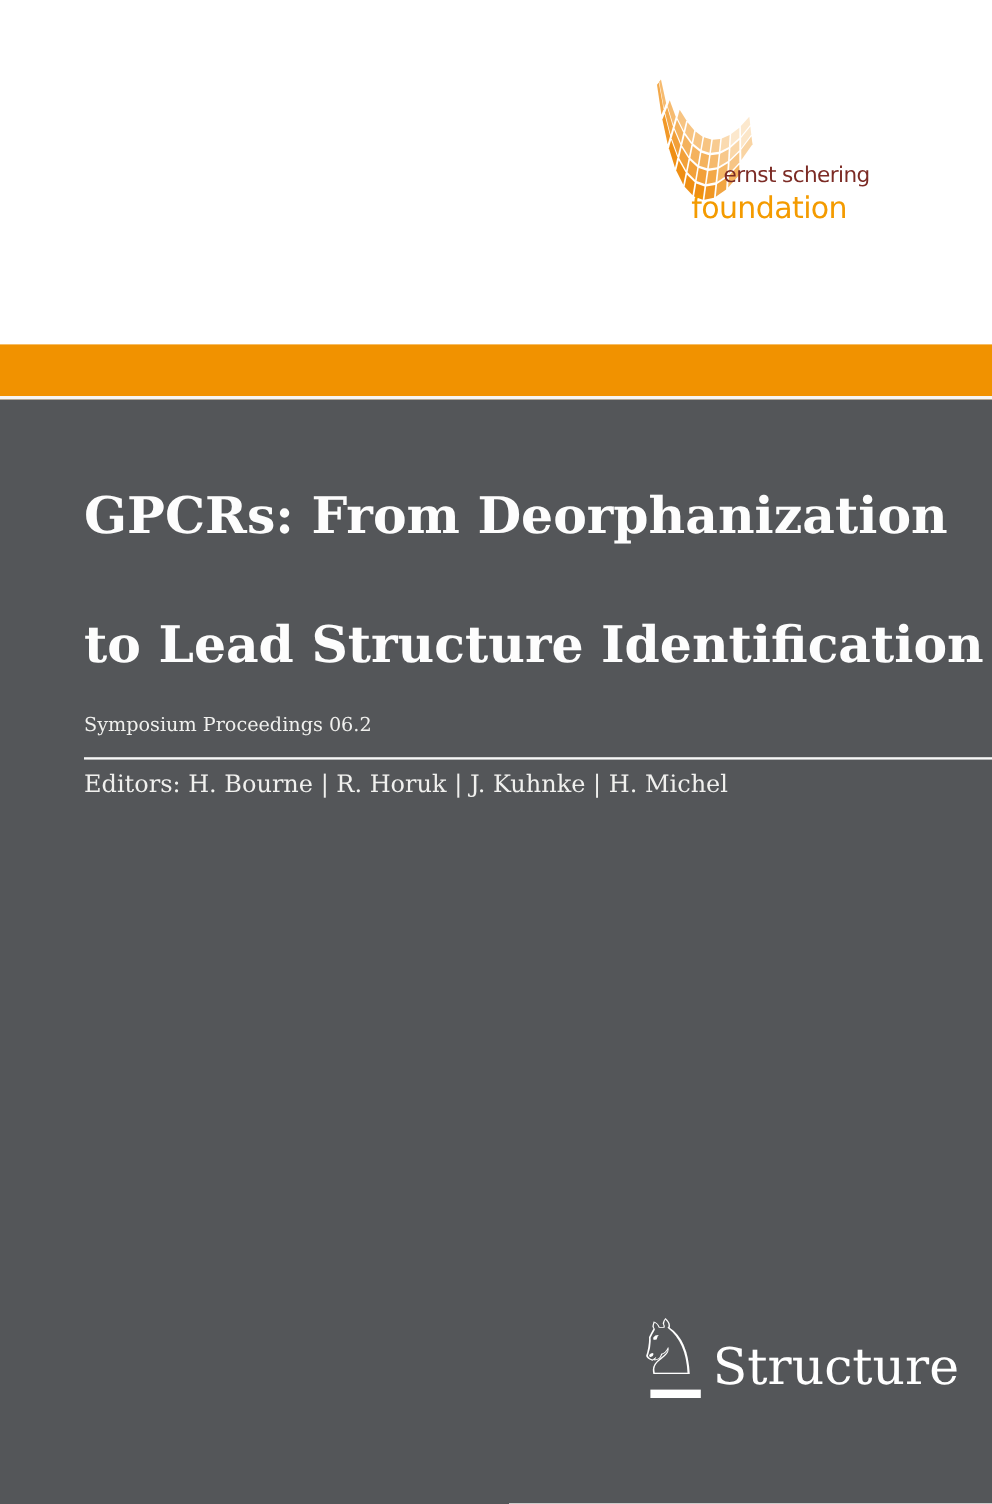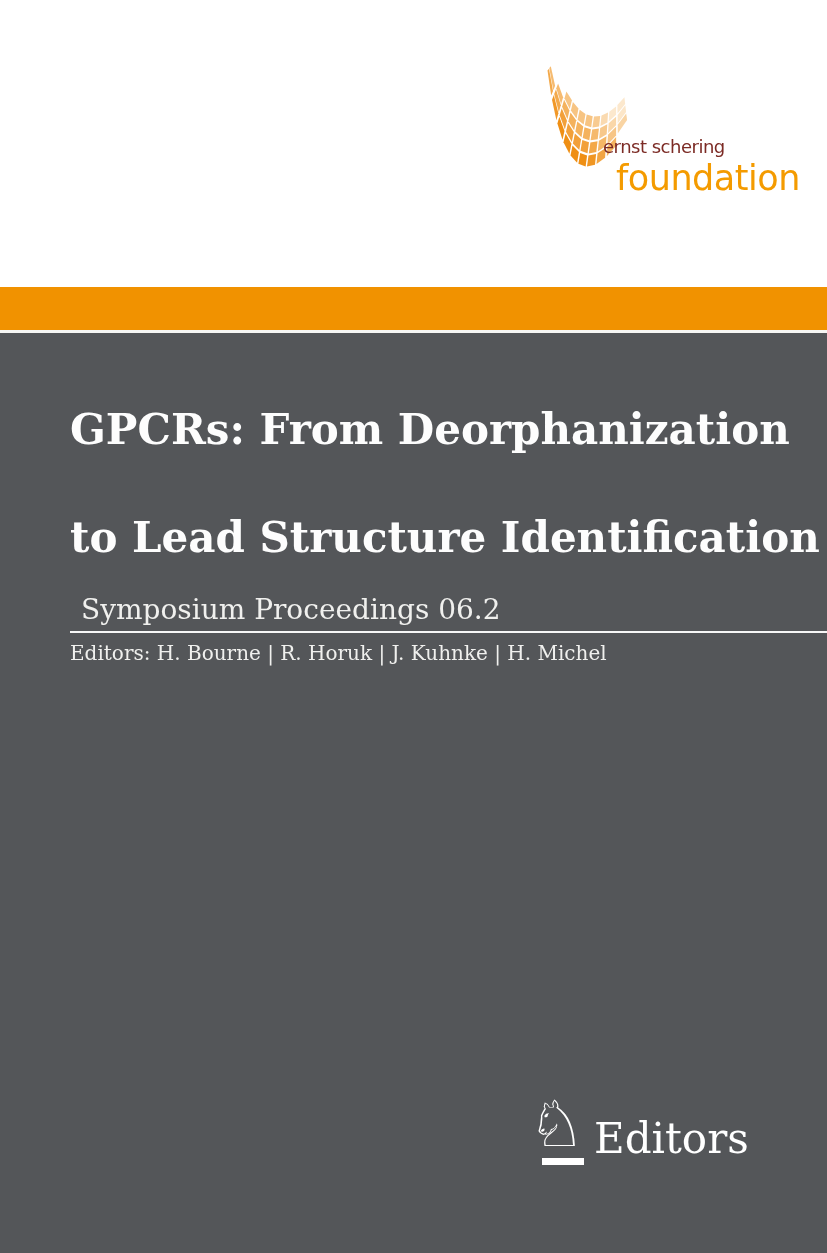--- a/index.html
+++ b/index.html
@@ -15,23 +15,23 @@
   .header-area{position:absolute;left:0;top:0;width:827px;height:287px;background:#ffffff;}
   .swoosh{position:absolute;left:537px;top:60px;width:96px;height:116px;}
   .logo-line1{
     position:absolute;left:603px;top:138px;
     font-family:"DejaVu Sans", sans-serif;
     font-size:18px;line-height:1;letter-spacing:-0.5px;
     color:var(--logo-maroon,#7c2b25);
     white-space:nowrap;
   }
   .logo-line2{
-    position:absolute;left:616px;top:161px;
+    position:absolute;left:576px;top:161px;
     font-family:"DejaVu Sans", sans-serif;
-    font-size:35px;line-height:1;letter-spacing:-0.5px;
+    font-size:25px;line-height:1;letter-spacing:-0.5px;
     color:var(--logo-orange,#f49b00);
     white-space:nowrap;
   }
   
   .orange-bar{
     position:absolute;left:0;top:287px;width:827px;height:43px;
     background:var(--orange-bar,#f19200);
     border-bottom:3px solid #f6f6f4;
   }
   
@@ -42,22 +42,22 @@
   .title-line{
     position:absolute;left:70px;
     font-size:42px;line-height:1;
     color:var(--text-white,#fdfdfd);
     white-space:nowrap;font-weight:bold;
   }
   .title-line.l1{top:76px;}   
   .title-line.l2{top:160px;margin-top:24px;}  
   .series-line{
     position:absolute;left:70px;top:263px;  
-    font-size:28px;line-height:1;
-    color:#f0f0ee;white-space:nowrap;margin-left:11px;
+    font-size:16px;line-height:1;
+    color:#f0f0ee;white-space:nowrap;
   }
   .rule{
     position:absolute;left:70px;right:0;top:298px; 
     height:2px;background:#f7f7f7;
   }
   .editors-line{
     position:absolute;left:70px;top:310px; 
     font-size:20px;line-height:1;
     color:#f0f0ee;white-space:nowrap;
   }
@@ -132,17 +132,17 @@
 
     <div class="series-line">Symposium Proceedings 06.2</div>
 
     <div class="rule"></div>
 
     <div class="editors-line">Editors: H. Bourne | R. Horuk | J. Kuhnke | H. Michel</div>
 
     <div class="springer">
       <span class="knight">♘</span>
       <div class="knight-bar"></div>
-      <span class="springer-name">Editors</span>
+      <span class="springer-name">Structure</span>
     </div>
   </div>
 
 </div>
 
 </body></html>

